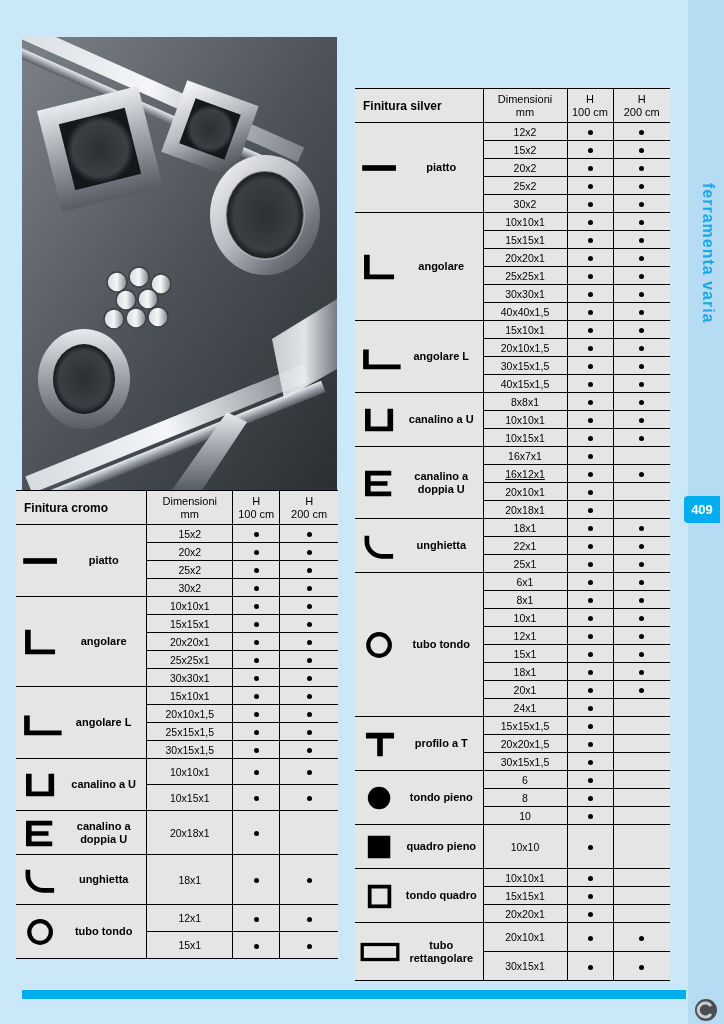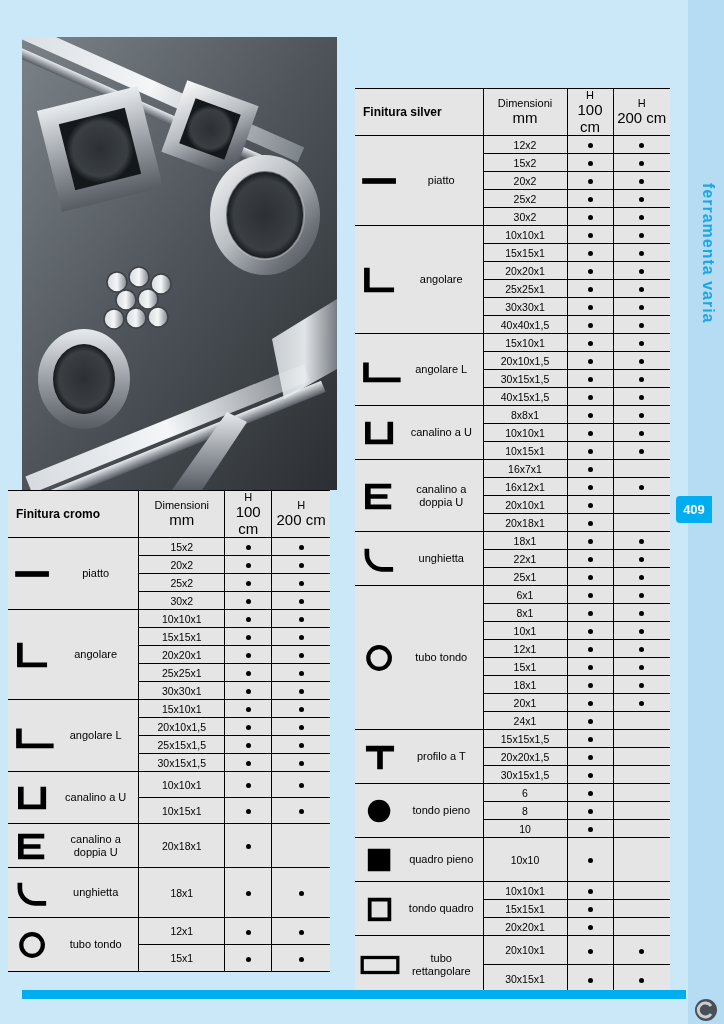--- a/index.html
+++ b/index.html
@@ -14,21 +14,21 @@
   .page { position:absolute; inset:0; }
 
   
   .side-strip { position:absolute; top:0; right:0; width:36px; height:100%; background:#b5dcf3; }
   .side-label {
     position:absolute; top:183px; right:7px;
     writing-mode:vertical-rl;
     color:#1ba7e5; font-weight:bold; font-size:16px; letter-spacing:1px;
   }
   .page-num {
-    position:absolute; top:496px; right:12px; width:36px; height:27px;
+    position:absolute; top:496px; right:4px; width:36px; height:27px;
     background:#00aeef; color:#fff; font-weight:bold; font-size:13px;
     display:flex; align-items:center; justify-content:center;
     border-radius:4px 0 0 4px;
   }
 
   
   .topbar { position:absolute; left:22px; top:17px; width:315px; height:20px; display:flex; }
   .code-box {
     width:50px; height:20px; background:#fff; border:2px solid #00aeef;
     color:#00aeef; font-size:11px; font-weight:bold;
@@ -37,36 +37,36 @@
   .title-bar {
     flex:1; background:#00aeef; color:#fff; font-size:11px; font-weight:bold;
     display:flex; align-items:center; padding-left:8px; letter-spacing:.3px;
   }
 
   
   .photo { position:absolute; left:22px; top:37px; width:315px; height:453px; background:#fff; overflow:hidden; }
 
   
   .tbl-host { position:absolute; background:#fff; }
-  #table-cromo  { left:8px;  top:490px; width:322px; }
+  #table-cromo  { left:16px;  top:490px; width:322px; }
   #table-silver { left:355px; top:88px;  width:310px; }
 
   table.spec { border-collapse:collapse; width:100%; table-layout:fixed; background:#e5e5e5; border-bottom:1.5px solid #000; }
   col.c-lbl { width:128px; } col.c-dim { width:84px; } col.c-h1 { width:46px; } col.c-h2 { width:57px; }
   .spec th { border-top:1.5px solid #000; border-bottom:1px solid #000; vertical-align:middle; }
   .spec .t-title { text-align:left; padding-left:8px; font-size:12px; font-weight:bold; border-right:1px solid #000; }
   .spec .t-col   { font-size:11px; font-weight:normal; text-align:center; border-right:1px solid #000; line-height:1.1; }
   .spec .t-last  { border-right:0; }
-  .spec .unit    { display:block; font-size:15px; margin-top:1px; }
+  .spec .unit    { display:block; font-size:11px; margin-top:1px; }
   .spec td { font-size:10.5px; text-align:center; vertical-align:middle; }
   .spec td.lbl { border-right:1px solid #000; border-top:1px solid #000; font-size:11px; padding:0; }
   .spec td.dim { border-top:1px solid #000; border-right:1px solid #000; }
   .spec td.h1  { border-top:1px solid #000; border-right:1px solid #000; }
   .spec td.h2  { border-top:1px solid #000; }
-  .lblwrap { display:flex; align-items:center; }
+  .lblwrap { display:flex; align-items:center;font-weight:bold; }
   .prof-icon { flex:0 0 44px; margin-left:3px; }
   .glabel { flex:1; text-align:center; line-height:1.15; padding-right:2px; }
   .dot { display:inline-block; width:5px; height:5px; border-radius:50%; background:#000; vertical-align:middle; }
 
   
   .bottombar { position:absolute; left:22px; top:990px; width:664px; height:9px; background:#00aeef; }
   .logo { position:absolute; left:694px; top:998px; width:24px; height:24px; }
 </style>
 </head>
 <body>
@@ -461,21 +461,21 @@
                 <svg class="prof-icon" viewBox="0 0 44 32" width="42" height="30">
                   <path d="M6 3 h28 v5 h-22 v6 h18 v5 h-18 v6 h22 v5 h-28 z"></path>
                 </svg>
                 <span class="glabel">canalino a doppia U</span>
               </div>
             </td>
             <td class="dim">16x7x1</td>
             <td class="h1"><span class="dot"></span></td>
             <td class="h2"></td>
           </tr>
-          <tr style="height: 18px;">
+          <tr style="height: 18px; text-decoration: underline;">
             <td class="dim">16x12x1</td>
             <td class="h1"><span class="dot"></span></td>
             <td class="h2"><span class="dot"></span></td>
           </tr>
           <tr style="height: 18px;">
             <td class="dim">20x10x1</td>
             <td class="h1"><span class="dot"></span></td>
             <td class="h2"></td>
           </tr>
           <tr style="height: 18px;">

